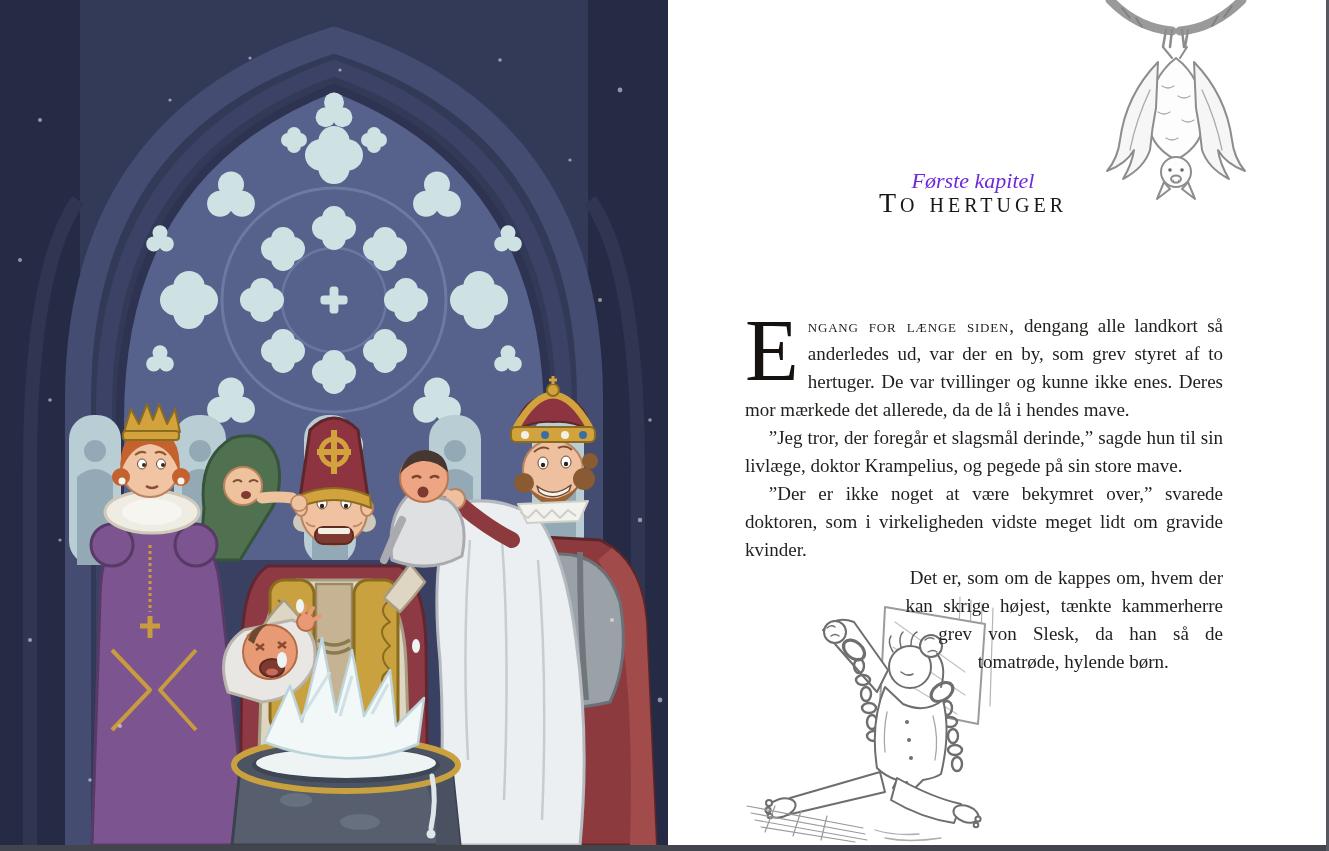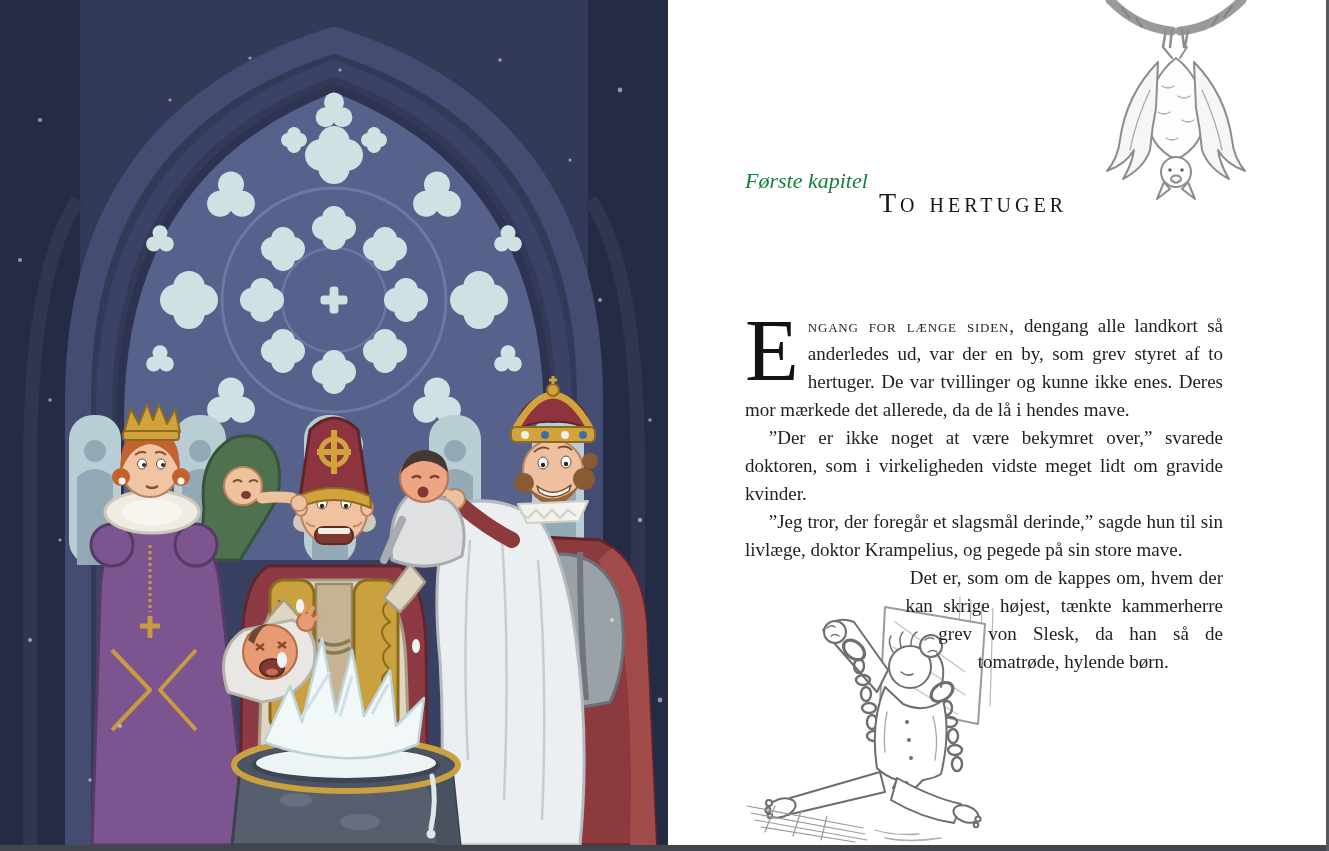--- a/index.html
+++ b/index.html
@@ -7,22 +7,22 @@
        font-family:"Liberation Serif", serif;color:#211e1b;}
   .spread{position:absolute;left:0;top:0;width:1329px;height:851px;}
 
   
   .page-left{position:absolute;left:0;top:0;width:668px;height:845px;overflow:hidden;background:#333a58;}
   .page-left svg{display:block;}
 
   
   .page-right{position:absolute;left:668px;top:0;width:659px;height:845px;background:#ffffff;overflow:hidden;}
 
-  .chapter-label{position:absolute;left:77px;top:168px;width:456px;text-align:left;
-      font-style:italic;font-size:22px;line-height:26px;color:#15803d;}
+  .chapter-label{position:absolute;left:77px;top:168px;width:456px;text-align:center;
+      font-style:italic;font-size:22px;line-height:26px;color:#6d28d9;}
   .chapter-title{position:absolute;left:77px;top:187px;width:456px;text-align:center;
       font-variant:small-caps;font-size:28px;letter-spacing:4px;color:#191613;}
 
   .bat-fig{position:absolute;left:424px;top:0;width:168px;height:205px;}
 
   .text-block{position:absolute;left:77px;top:312px;width:478px;}
   .text-block p{margin:0;text-align:justify;font-size:19px;line-height:28px;color:#211e1b;text-indent:1.25em;}
   .text-block p.first{text-indent:0;}
   .dropcap{float:left;font-size:88px;line-height:74px;height:80px;padding:2px 9px 0 0;color:#15120f;}
   .lead{font-variant:small-caps;letter-spacing:0.8px;}
@@ -313,22 +313,22 @@
           <path d="M 81 180 l 1.5 3 M 87 180 l -1.5 3" stroke-width="1.3"></path>
         </g>
       </svg>
     </div>
 
     <div class="chapter-label">Første kapitel</div>
     <div class="chapter-title">To hertuger</div>
 
     <div class="text-block">
       <p class="first"><span class="dropcap">E</span><span class="lead">ngang for længe siden,</span><span> dengang alle landkort så anderledes ud, var der en by, som grev styret af to hertuger. De var tvillinger og kunne ikke enes. Deres mor mærkede det allerede, da de lå i hendes mave.</span></p>
+      <p>”Jeg tror, der foregår et slagsmål derinde,” sagde hun til sin livlæge, doktor Krampelius, og pegede på sin store mave.</p>
       <p>”Der er ikke noget at være bekymret over,” svarede doktoren, som i virkeligheden vidste meget lidt om gravide kvinder.</p>
-      <p>”Jeg tror, der foregår et slagsmål derinde,” sagde hun til sin livlæge, doktor Krampelius, og pegede på sin store mave.</p>
       <p><span class="prisoner-float">
             <svg width="268" height="252" viewBox="0 0 268 252" xmlns="http://www.w3.org/2000/svg">
         <g fill="none" stroke="#6e6e6e" stroke-width="2" stroke-linecap="round" stroke-linejoin="round">
           <g stroke="#b5b5b5" stroke-width="1.2">
             <path d="M 225 5 L 222 120 M 236 8 L 233 118 M 247 12 L 244 116 M 258 16 L 255 114"></path>
             <path d="M 160 40 l 60 14 M 158 60 l 62 12 M 156 80 l 64 12"></path>
           </g>
           <path d="M 150 15 L 250 32 L 243 132 L 145 112 Z" stroke="#9b9b9b" fill="#ffffff"></path>
           <path d="M 160 30 l 70 50 M 158 55 l 72 48 M 156 82 l 66 40" stroke="#c2c2c2" stroke-width="1.2"></path>
 

